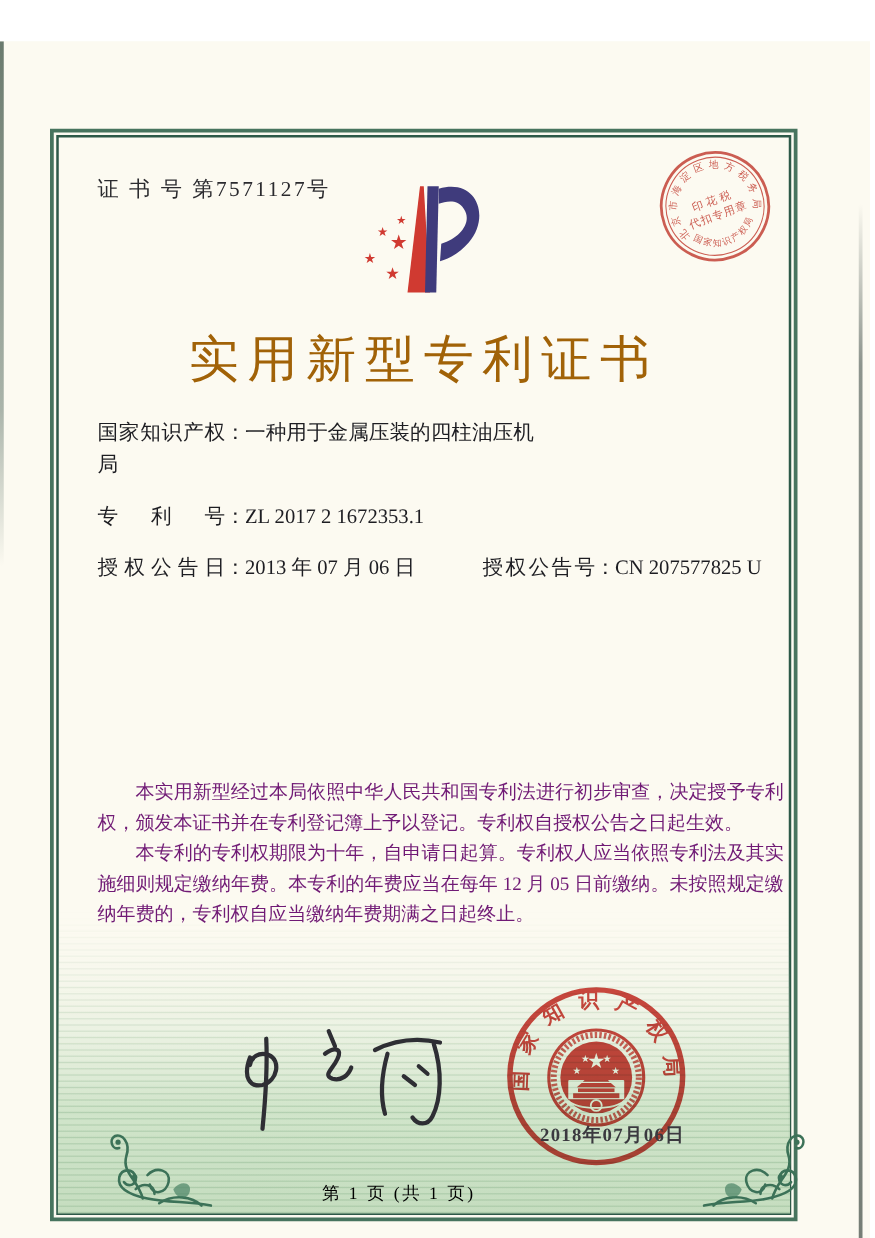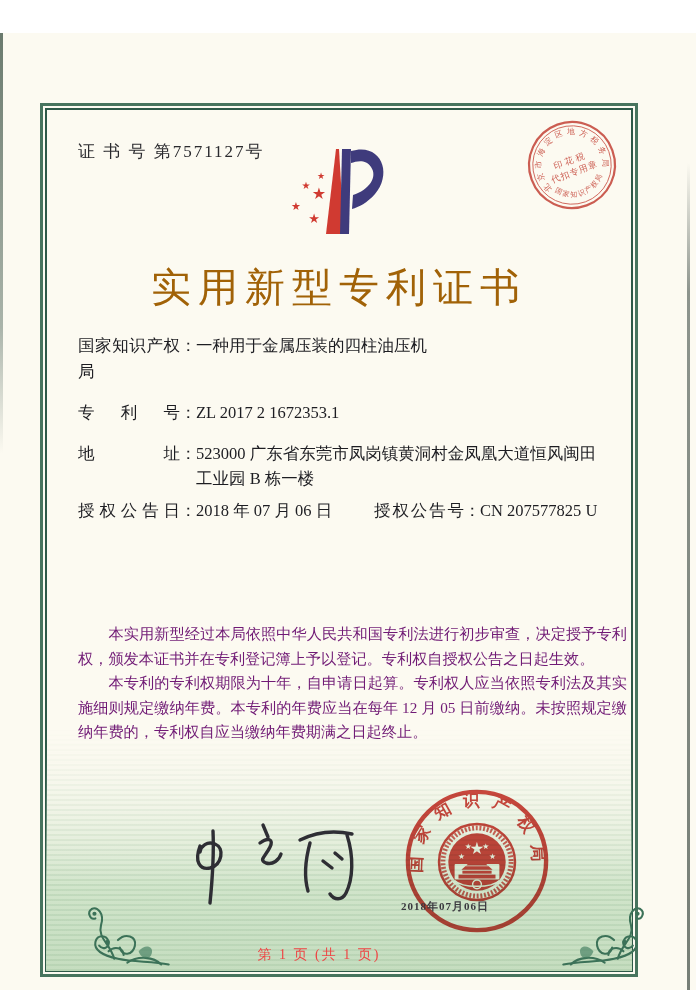--- a/index.html
+++ b/index.html
@@ -27,33 +27,33 @@
   .title{position:absolute;left:40px;top:227px;width:598px;z-index:3;text-align:center;
          font-size:40px;font-weight:normal;letter-spacing:7px;color:#a16207;}
   
   .fields{position:absolute;left:78px;top:300px;width:552px;z-index:3;font-size:16.5px;line-height:26px;}
   .fieldrow{position:relative;margin-bottom:15px;}
   .flabel{display:inline-block;width:102px;text-align:justify;text-align-last:justify;vertical-align:top;}
   .fcolon{display:inline-block;width:16px;vertical-align:top;}
   .fvalue{display:inline-block;vertical-align:top;max-width:430px;}
   .row-addr{margin-bottom:7px;}
   .row-addr .fvalue{width:404px;line-height:25px;}
-  .grant-pair{position:absolute;left:296px;top:0;white-space:nowrap;}
+  .grant-pair{position:absolute;left:308px;top:0;white-space:nowrap;}
   .flabel-grant{width:90px;}
   
   .paras{position:absolute;left:78px;top:589px;width:549px;z-index:3;}
   .paras p{margin:0;text-indent:2em;font-size:15.2px;line-height:24.5px;text-align:justify;color:#701a75;}
   
   .signer{position:absolute;left:85px;top:810px;z-index:4;font-size:16.5px;line-height:34px;letter-spacing:3px;color:#222;}
   .signature{position:absolute;left:175px;top:780px;z-index:4;}
   .seal{position:absolute;left:404px;top:755px;z-index:3;opacity:.93;mix-blend-mode:multiply;}
-  .sealdate{position:absolute;left:401px;top:866px;z-index:5;font-size:11px;font-weight:600;
+  .sealdate{position:absolute;left:432px;top:866px;z-index:5;font-size:15px;font-weight:600;
             letter-spacing:1px;color:#3a393f;white-space:nowrap;}
   .taxstamp{position:absolute;left:516px;top:76px;z-index:3;transform:rotate(-20deg);opacity:.88;mix-blend-mode:multiply;}
-  .footer{position:absolute;left:20px;top:913px;width:598px;z-index:4;text-align:center;font-size:14px;letter-spacing:2px;color:#ef4444;}
+  .footer{position:absolute;left:20px;top:913px;width:598px;z-index:4;text-align:center;font-size:14px;letter-spacing:2px;color:#000000;}
 </style>
 </head>
 <body>
 
 <div class="page">
 
   <div class="edge-left"></div>
   <div class="edge-right"></div>
   <div class="edge-bottom"></div>
 
@@ -124,25 +124,22 @@
     </text>
   </svg>
 
   <div class="fields">
     <div class="fieldrow">
       <span class="flabel">国家知识产权局</span><span class="fcolon">：</span><span class="fvalue">一种用于金属压装的四柱油压机</span>
     </div>
     <div class="fieldrow">
       <span class="flabel">专利号</span><span class="fcolon">：</span><span class="fvalue">ZL 2017 2 1672353.1</span>
     </div>
-    <div class="fieldrow row-addr">
-      <span class="flabel">地址</span><span class="fcolon">：</span><span class="fvalue">523000 广东省东莞市凤岗镇黄洞村金凤凰大道恒风闽田工业园 B 栋一楼</span>
-    </div>
     <div class="fieldrow">
-      <span class="flabel">授权公告日</span><span class="fcolon">：</span><span class="fvalue">2018 年 07 月 06 日</span>
+      <span class="flabel">授权公告日</span><span class="fcolon">：</span><span class="fvalue">2013 年 07 月 06 日</span>
       <span class="grant-pair">
         <span class="flabel flabel-grant">授权公告号</span><span class="fcolon">：</span><span class="fvalue">CN 207577825 U</span>
       </span>
     </div>
   </div>
 
   <div class="paras">
     <p>本实用新型经过本局依照中华人民共和国专利法进行初步审查，决定授予专利权，颁发本证书并在专利登记簿上予以登记。专利权自授权公告之日起生效。</p>
     <p>本专利的专利权期限为十年，自申请日起算。专利权人应当依照专利法及其实施细则规定缴纳年费。本专利的年费应当在每年 12 月 05 日前缴纳。未按照规定缴纳年费的，专利权自应当缴纳年费期满之日起终止。</p>
   </div>

